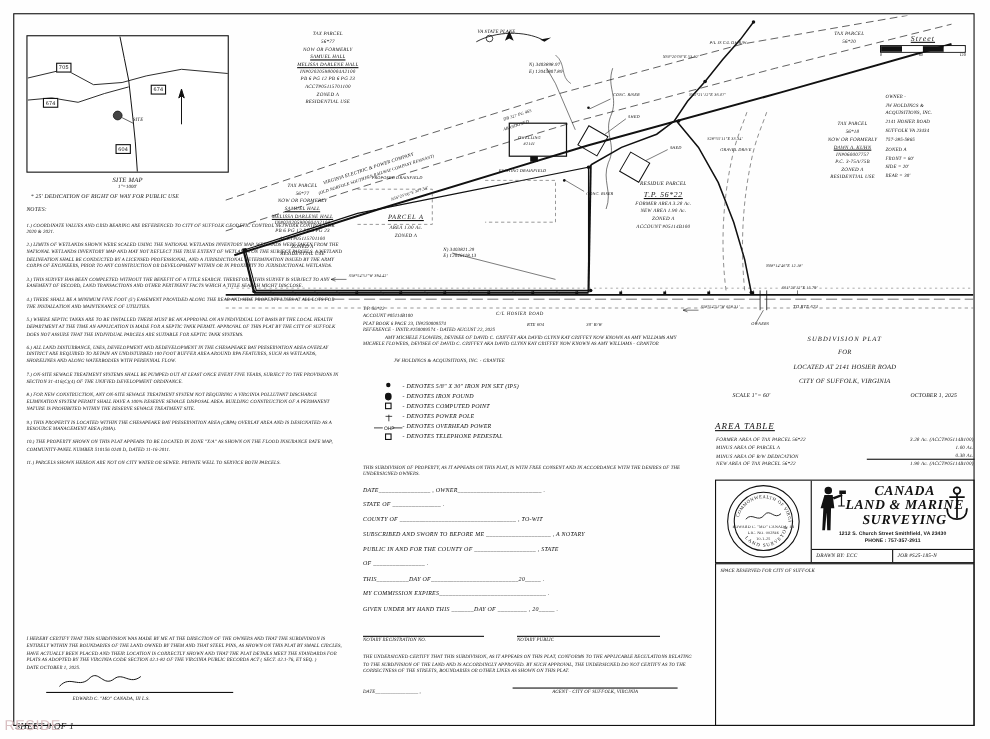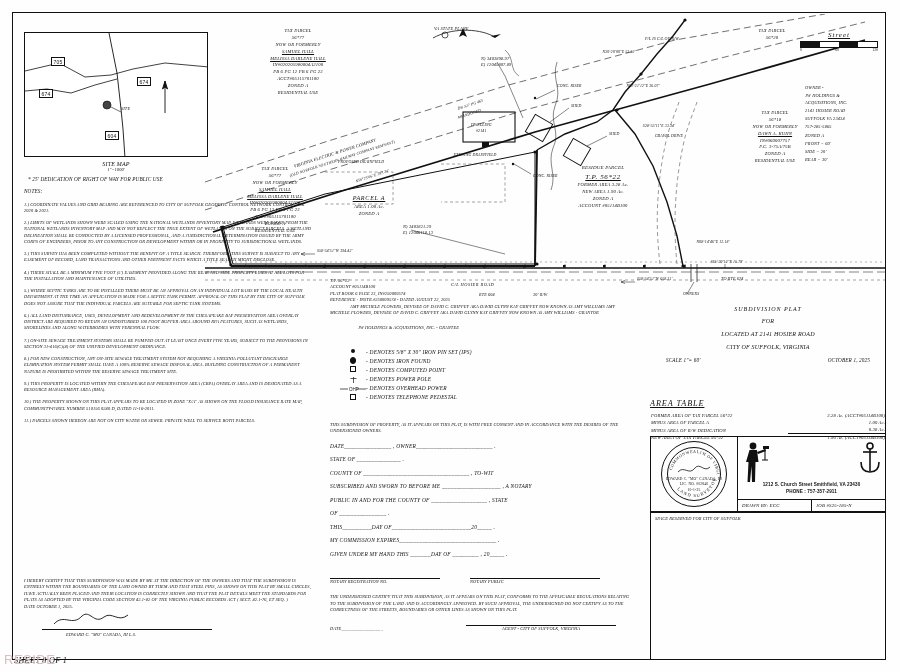--- a/index.html
+++ b/index.html
@@ -217,21 +217,21 @@
     <div class="t7 ital ctr" style="letter-spacing:1px;">SUBDIVISION PLAT</div>
     <div class="t7 ital ctr" style="margin-top:3px;">FOR</div>
     <div class="t7 ital ctr" style="margin-top:4px;">LOCATED AT 2141 HOSIER ROAD</div>
     <div class="t7 ital ctr" style="margin-top:4px;">CITY OF SUFFOLK, VIRGINIA</div>
     <div style="display:flex;justify-content:space-between;margin-top:5px;padding:0 16px;">
       <span class="t6 ital">SCALE 1"= 60'</span>
       <span class="t6 ital">OCTOBER 1, 2025</span>
     </div>
   </div>
 
-  <div class="abs" style="left:650px;top:398px;width:236px;">
+  <div class="abs" style="left:650px;top:382px;width:236px;">
     <div class="t9 ital ul" style="letter-spacing:.9px;">AREA TABLE</div>
     <table style="border-collapse:collapse;width:100%;font-size:4.6px;letter-spacing:.15px;margin-top:2px;">
       <tbody>
           <tr>
         <td class="ital">FORMER AREA OF TAX PARCEL 56*22</td>
         <td class="ital" style="text-align:right;">3.28 Ac. (ACCT#05114B100)</td>
       </tr>
       <tr>
         <td class="ital">MINUS AREA OF PARCEL A</td>
         <td class="ital" style="text-align:right;">1.00 Ac.</td>
@@ -283,20 +283,25 @@
       </svg>
 
       <svg width="26" height="34" style="position:absolute;right:2px;top:4px;">
         <g fill="none" stroke="#111" stroke-width="1.6">
           <circle cx="13" cy="5" r="3"></circle>
           <path d="M13 8 L13 30"></path>
           <path d="M6 11 L20 11"></path>
           <path d="M4 21 C4 29, 9 31, 13 31 C17 31, 22 29, 22 21"></path>
         </g>
       </svg>
+      <div style="position:absolute;left:26px;top:3px;right:4px;text-align:center;">
+        <div class="logoname">CANADA</div>
+        <div class="logoname">LAND &amp; MARINE</div>
+        <div class="logoname">SURVEYING</div>
+      </div>
       <div style="position:absolute;left:2px;right:2px;top:45px;text-align:center;">
         <div class="addr">1212 S. Church Street  Smithfield, VA  23430</div>
         <div class="addr" style="margin-top:1.5px;">PHONE : 757-357-2911</div>
       </div>
       <div class="drawnrow">
         <div>DRAWN BY: ECC</div>
         <div>JOB #S25-185-N</div>
       </div>
     </div>
   </div>

